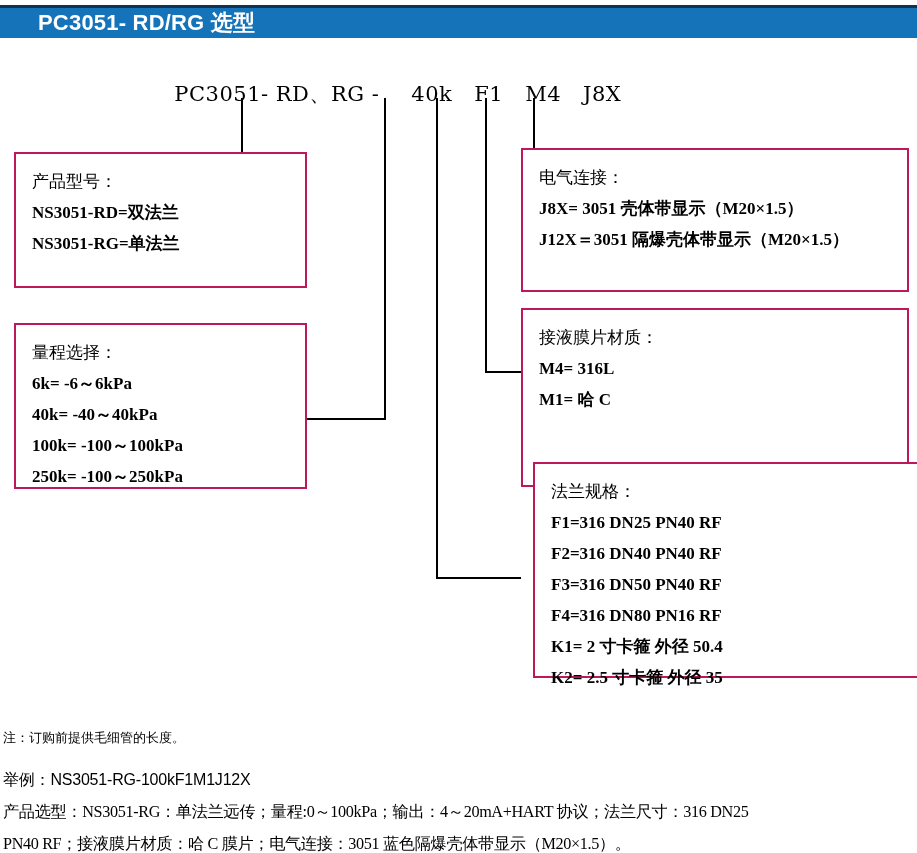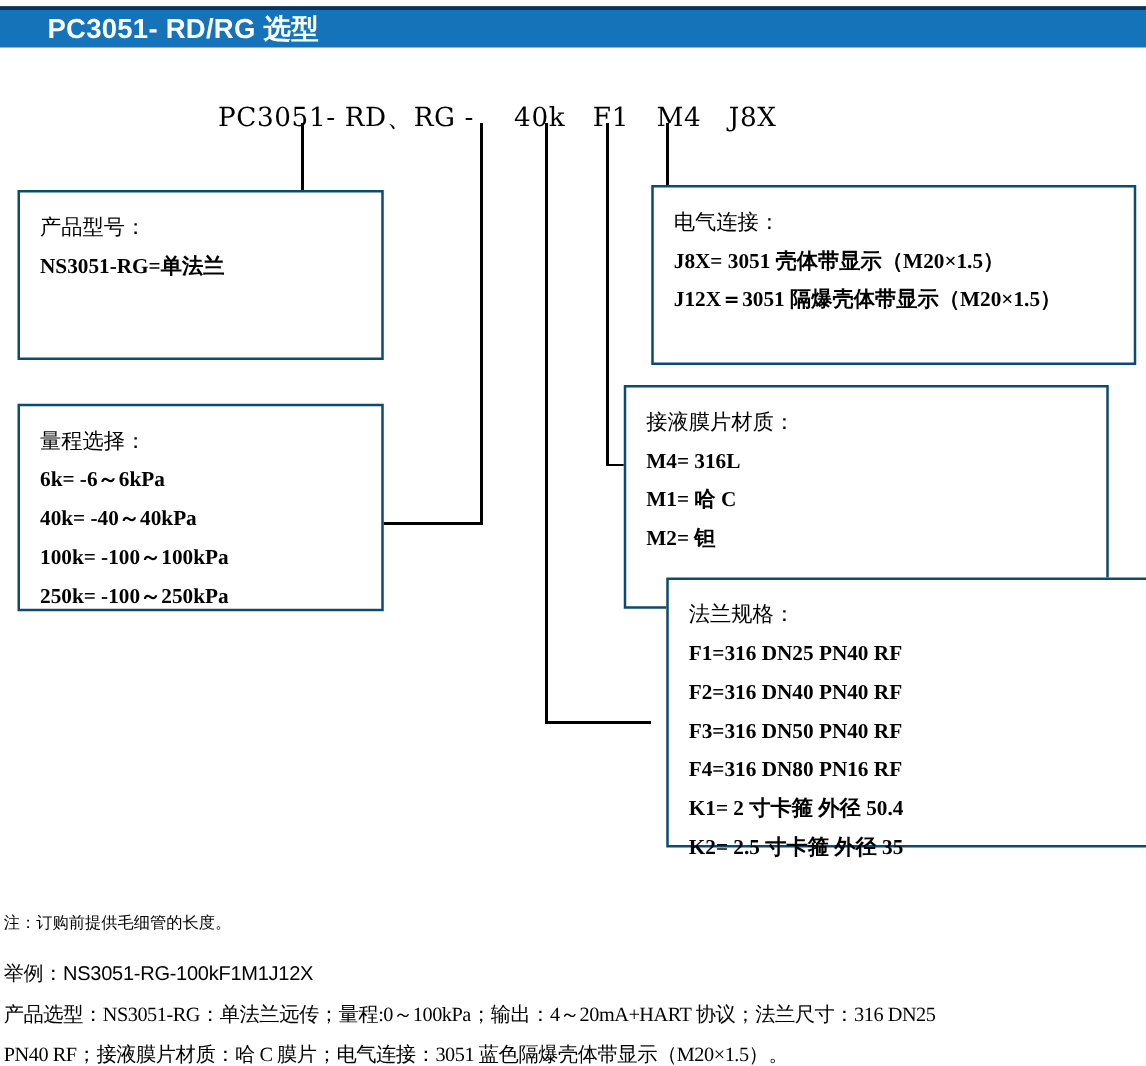--- a/index.html
+++ b/index.html
@@ -49,42 +49,42 @@
     font-family: "DejaVu Serif", "Liberation Serif", serif;
     font-size: 21px;
     letter-spacing: 0.5px;
     white-space: pre;
   }
   #model-code .seg { display: inline-block; }
 
   
   .opt-box {
     position: absolute;
-    border: 2px solid #0c4a6e;
+    border: 2px solid #be185d;
     box-sizing: border-box;
     background: #ffffff;
     padding: 12px 0 10px 16px;
   }
   .opt-title {
     font-size: 17px;
     line-height: 31px;
     white-space: nowrap;
   }
   .opt-line {
     font-size: 17px;
     font-weight: bold;
     line-height: 31px;
     white-space: nowrap;
   }
 
   
   #box-product   { left: 14px;  top: 152px; width: 293px; height: 136px; }
   #box-range     { left: 14px;  top: 323px; width: 293px; height: 166px; }
   #box-electric  { left: 521px; top: 148px; width: 388px; height: 144px; }
-  #box-diaphragm { left: 499px; top: 308px; width: 388px; height: 179px; }
+  #box-diaphragm { left: 521px; top: 308px; width: 388px; height: 179px; }
   #box-flange    { left: 533px; top: 462px; width: 388px; height: 216px; }
 
   
   #connectors {
     position: absolute;
     left: 0;
     top: 0;
     width: 917px;
     height: 853px;
     pointer-events: none;
@@ -133,20 +133,21 @@
     <path d="M437,98 L437,578 L521,578"></path>
 
     <path d="M486,98 L486,372 L521,372"></path>
 
     <path d="M534,98 L534,148"></path>
   </g>
 </svg>
 
 <div class="opt-box" id="box-product">
   <div class="opt-title">产品型号：</div>
+  <div class="opt-line">NS3051-RD=双法兰</div>
   <div class="opt-line">NS3051-RG=单法兰</div>
 </div>
 
 <div class="opt-box" id="box-range">
   <div class="opt-title">量程选择：</div>
   <div class="opt-line">6k= -6～6kPa</div>
   <div class="opt-line">40k= -40～40kPa</div>
   <div class="opt-line">100k= -100～100kPa</div>
   <div class="opt-line">250k= -100～250kPa</div>
 </div>
@@ -154,21 +155,20 @@
 <div class="opt-box" id="box-electric">
   <div class="opt-title">电气连接：</div>
   <div class="opt-line">J8X= 3051 壳体带显示（M20×1.5）</div>
   <div class="opt-line">J12X＝3051 隔爆壳体带显示（M20×1.5）</div>
 </div>
 
 <div class="opt-box" id="box-diaphragm">
   <div class="opt-title">接液膜片材质：</div>
   <div class="opt-line">M4= 316L</div>
   <div class="opt-line">M1= 哈 C</div>
-  <div class="opt-line">M2= 钽</div>
 </div>
 
 <div class="opt-box" id="box-flange">
   <div class="opt-title">法兰规格：</div>
   <div class="opt-line">F1=316 DN25 PN40 RF</div>
   <div class="opt-line">F2=316 DN40 PN40 RF</div>
   <div class="opt-line">F3=316 DN50 PN40 RF</div>
   <div class="opt-line">F4=316 DN80 PN16 RF</div>
   <div class="opt-line">K1= 2 寸卡箍 外径 50.4</div>
   <div class="opt-line">K2= 2.5 寸卡箍 外径 35</div>

